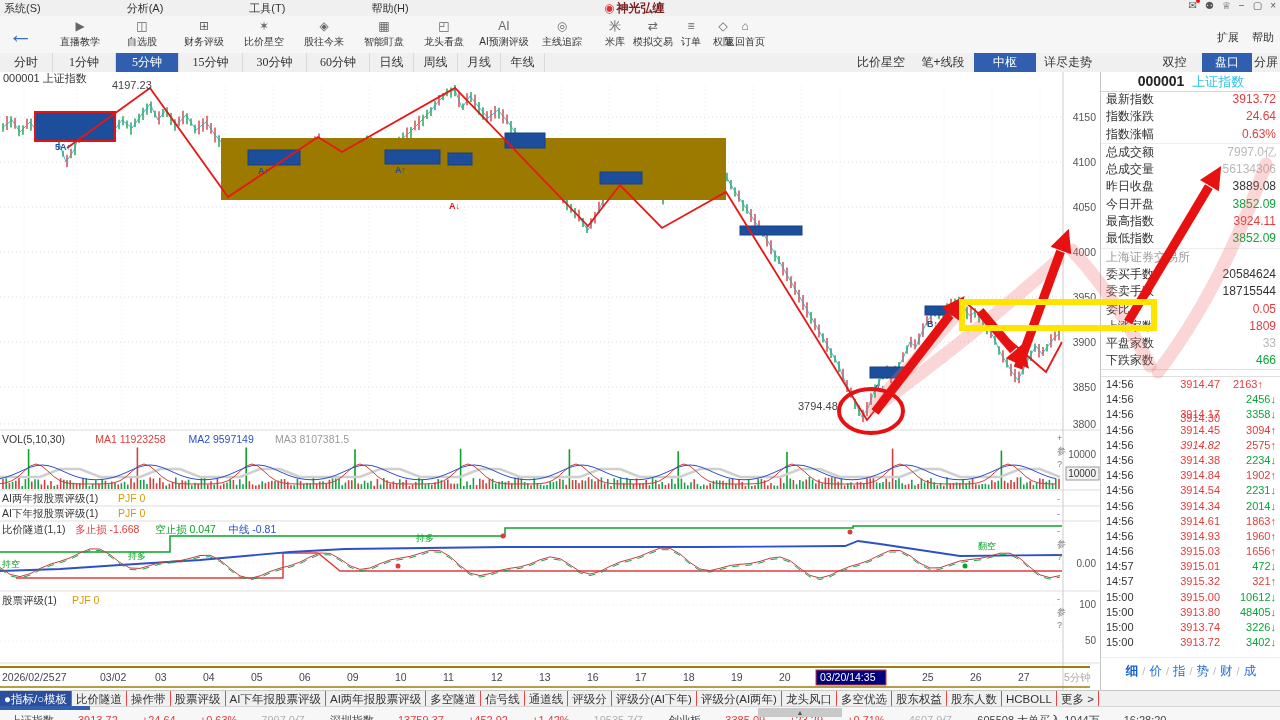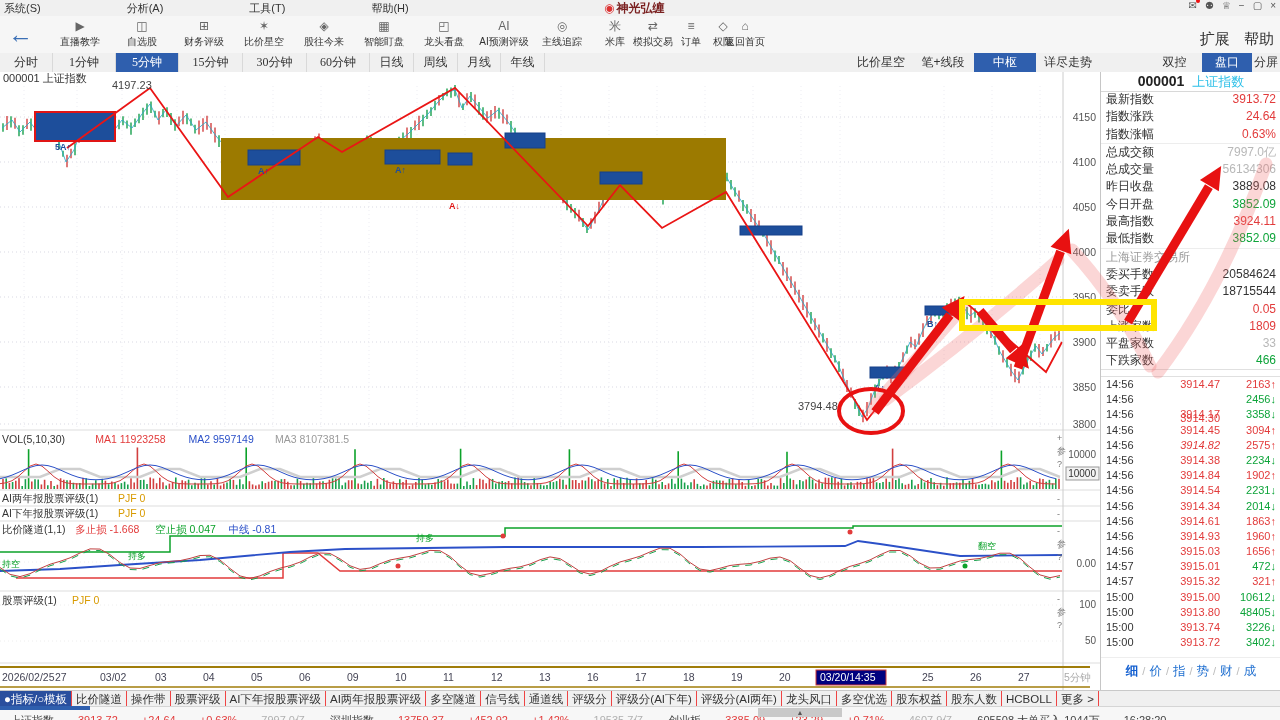--- a/index.html
+++ b/index.html
@@ -14,21 +14,21 @@
   #win-icons{position:absolute;right:4px;top:0;height:16px;font-size:10px;color:#555;}
   #win-icons span{display:inline-block;margin-left:8px;cursor:default;position:relative;}
   .badge{position:absolute;right:-3px;top:-1px;width:4px;height:4px;border-radius:2px;background:#e11;}
   
   #toolbar{position:absolute;left:0;top:16px;width:1280px;height:37px;background:#f6f6f6;
     border-bottom:1px solid #d8d8d8;}
   #back-btn{position:absolute;left:8px;top:4px;font-size:25px;font-weight:bold;color:#3b6fb5;line-height:28px;cursor:pointer;}
   .tb{position:absolute;top:2px;width:58px;text-align:center;cursor:pointer;}
   .tb-ico{display:block;height:17px;font-size:12px;color:#666;line-height:17px;}
   .tb-lbl{display:block;font-size:10px;color:#333;white-space:nowrap;}
-  #tb-right{position:absolute;right:6px;top:14px;font-size:15px;color:#333;}
+  #tb-right{position:absolute;right:6px;top:14px;font-size:11px;color:#333;}
   #tb-right span{margin-left:10px;cursor:pointer;}
   
   #periodrow{position:absolute;left:0;top:53px;width:1280px;height:19px;background:#f0f0f0;
     border-bottom:1px solid #cfcfcf;font-size:12px;color:#333;}
   .ptab{display:inline-block;height:19px;line-height:19px;text-align:center;
     border-right:1px solid #d9d9d9;cursor:pointer;vertical-align:top;font-family:Liberation Serif, serif;}
   .ptab.sel,.vtab.sel{background:#2f5fae;color:#fff;}
   .vtab{position:absolute;top:0;height:19px;line-height:19px;text-align:center;font-size:12px;
     color:#333;cursor:pointer;}
   
@@ -957,21 +957,21 @@
         <div class="qrow">
           <span class="ql">下跌家数</span>
           <span class="qv" style="color: rgb(14, 164, 58);">466</span>
         </div>
       </div>
     <div id="rp-div"></div>
     <div id="rp-ticks">
         <div class="trow">
           <span class="tt">14:56</span>
           <span class="tp" style="color: rgb(226, 59, 59);">3914.47</span>
-          <span class="tv" style="color: rgb(226, 59, 59);">2163↑</span>
+          <span class="tv" style="color: rgb(226, 59, 59); text-align: center;">2163↑</span>
         </div>
         <div class="trow">
           <span class="tt">14:56</span>
           <span class="tp" style="color: rgb(226, 59, 59); margin-top: 19px;">3914.30</span>
           <span class="tv" style="color: rgb(14, 164, 58);">2456↓</span>
         </div>
         <div class="trow">
           <span class="tt">14:56</span>
           <span class="tp" style="color: rgb(226, 59, 59);">3914.17</span>
           <span class="tv" style="color: rgb(14, 164, 58);">3358↓</span>

